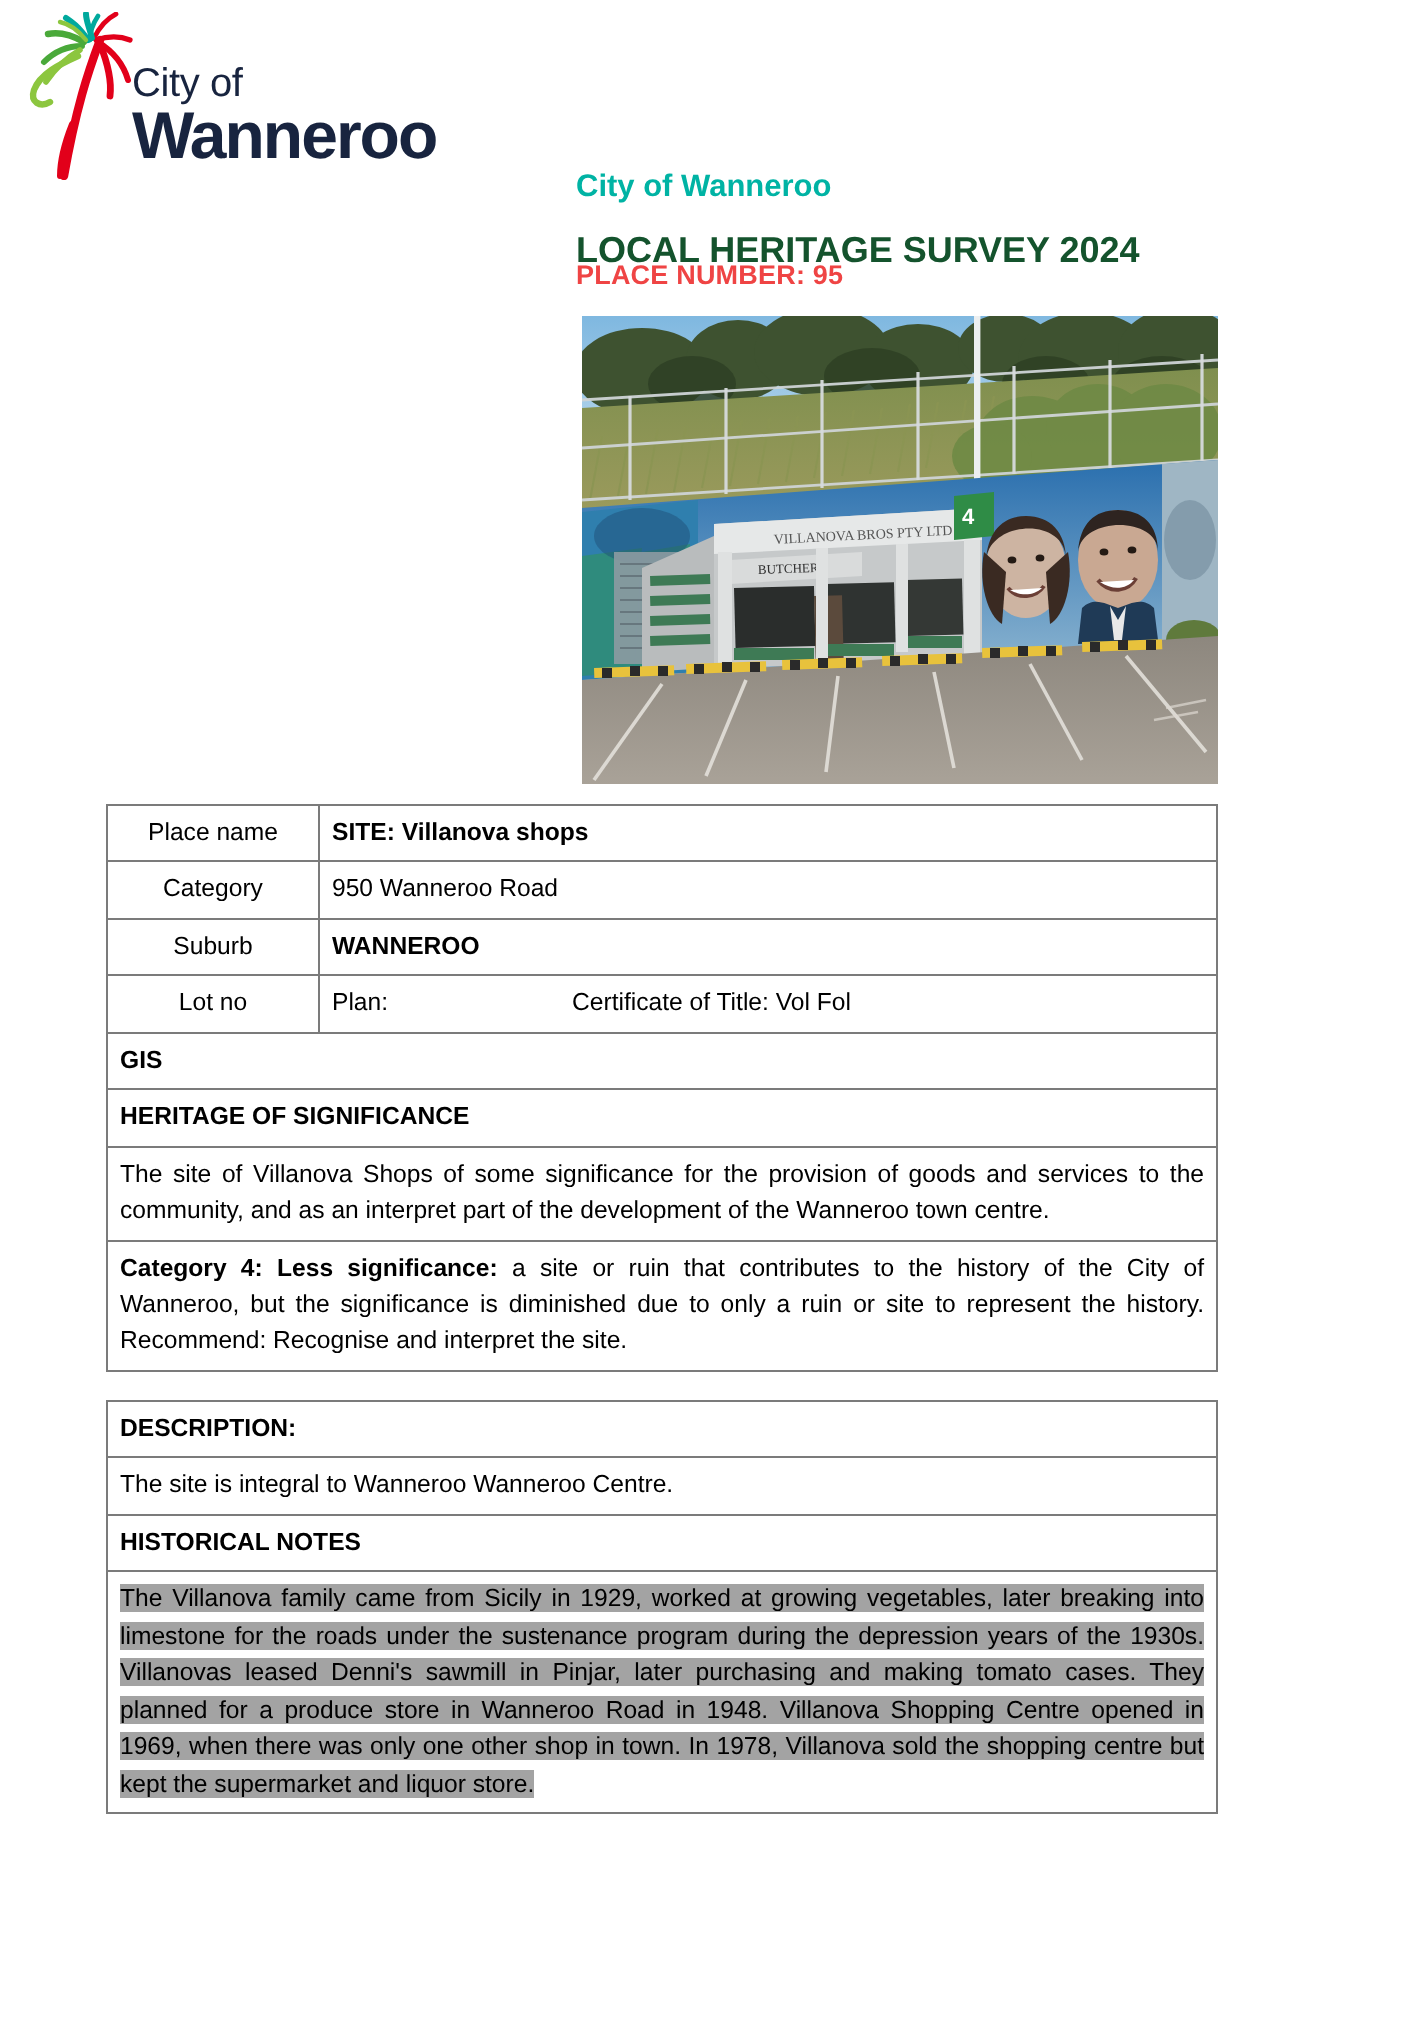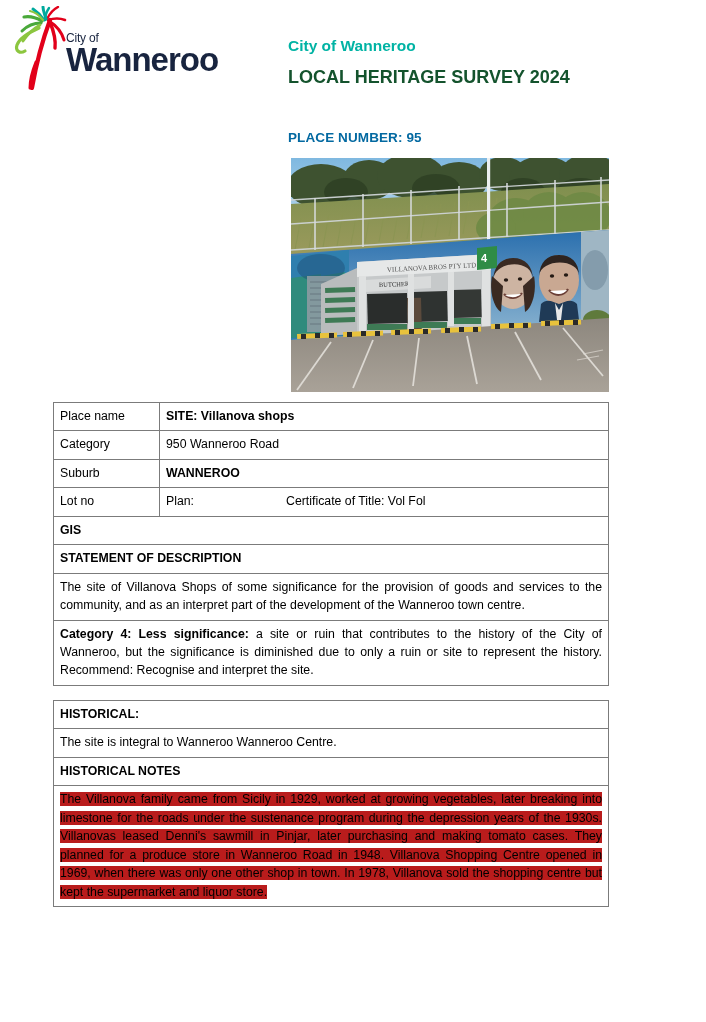--- a/index.html
+++ b/index.html
@@ -33,21 +33,21 @@
     width: 62px;
     height: 84px;
   }
   .logo-text {
     position: absolute;
     left: 58px;
     top: 26px;
     line-height: 1;
   }
   .logo-city {
-    font-size: 12px;
+    font-size: 20px;
     color: #18243f;
     letter-spacing: -0.2px;
     font-weight: 400;
     display: block;
   }
   .logo-wanneroo {
     font-size: 33px;
     color: #18243f;
     font-weight: bold;
     letter-spacing: -1.0px;
@@ -60,37 +60,38 @@
     left: 288px;
     top: 38px;
   }
   .title-line1 {
     color: #00b3a4;
     font-size: 15.5px;
     font-weight: bold;
     line-height: 1;
     margin-bottom: 14px;
     white-space: nowrap;
+    margin-top: 48px;
   }
   .title-line2 {
     color: #14532d;
     font-size: 18px;
     font-weight: bold;
     line-height: 1;
     white-space: nowrap;
   }
 
   
   .place-number {
     position: absolute;
     left: 288px;
     top: 130px;
     font-size: 13.5px;
     font-weight: bold;
-    color: #0369a1;
+    color: #ef4444;
     letter-spacing: 0.1px;
   }
 
   
   .photo {
     position: absolute;
     left: 291px;
     top: 158px;
     width: 318px;
     height: 234px;
@@ -109,27 +110,27 @@
   }
   .doc-table td {
     border: 1px solid #7b7b7b;
     padding: 4px 6px 5px 6px;
     vertical-align: top;
     line-height: 1.5;
   }
   .table-main { top: 402px; }
   .table-second { top: 700px; }
 
-  td.label-cell { width: 106px; }
+  td.label-cell { width: 106px; text-align: center; }
   td.bold { font-weight: bold; }
   .b { font-weight: bold; }
   .just { text-align: justify; }
   .plan-gap { display: inline-block; width: 92px; }
 
-  .hl { background: #b91c1c; }
+  .hl { background: #a3a3a3; }
 </style>
 </head>
 <body>
 
 <div class="header">
 
   <div class="logo-wrap">
     <div class="logo-mark">
       <svg viewBox="0 0 62 84" xmlns="http://www.w3.org/2000/svg">
         <g fill="none" stroke-linecap="round">
@@ -404,35 +405,35 @@
       <td class="bold">WANNEROO</td>
     </tr>
     <tr>
       <td class="label-cell">Lot no</td>
       <td><span>Plan:</span><span class="plan-gap"></span><span>Certificate of Title: Vol  Fol</span></td>
     </tr>
     <tr>
       <td class="bold" colspan="2">GIS</td>
     </tr>
     <tr>
-      <td class="bold" colspan="2">STATEMENT OF DESCRIPTION</td>
+      <td class="bold" colspan="2">HERITAGE OF SIGNIFICANCE</td>
     </tr>
     <tr>
       <td class="just" colspan="2">The site of Villanova Shops of some significance for the provision of goods and services to the community, and as an interpret part of the development of the Wanneroo town centre.</td>
     </tr>
     <tr>
       <td class="just" colspan="2"><span class="b">Category 4:  Less significance:</span><span> a site or ruin that contributes to the history of the City of Wanneroo, but the significance is diminished due to only a ruin or site to represent the history. Recommend: Recognise and interpret the site.</span></td>
     </tr>
   </tbody>
 </table>
 
 <table class="doc-table table-second">
   <tbody>
     <tr>
-      <td class="bold">HISTORICAL:</td>
+      <td class="bold">DESCRIPTION:</td>
     </tr>
     <tr>
       <td>The site is integral to Wanneroo Wanneroo Centre.</td>
     </tr>
     <tr>
       <td class="bold">HISTORICAL NOTES</td>
     </tr>
     <tr>
       <td class="just"><span class="hl">The Villanova family came from Sicily in 1929, worked at growing vegetables, later breaking into limestone for the roads under the sustenance program during the depression years of the 1930s.  Villanovas leased Denni's sawmill in Pinjar, later purchasing and making tomato cases. They planned for a produce store in Wanneroo Road in 1948.  Villanova Shopping Centre opened in 1969, when there was only one other shop in town.  In 1978, Villanova sold the shopping centre but kept the supermarket and liquor store.</span></td>
     </tr>

